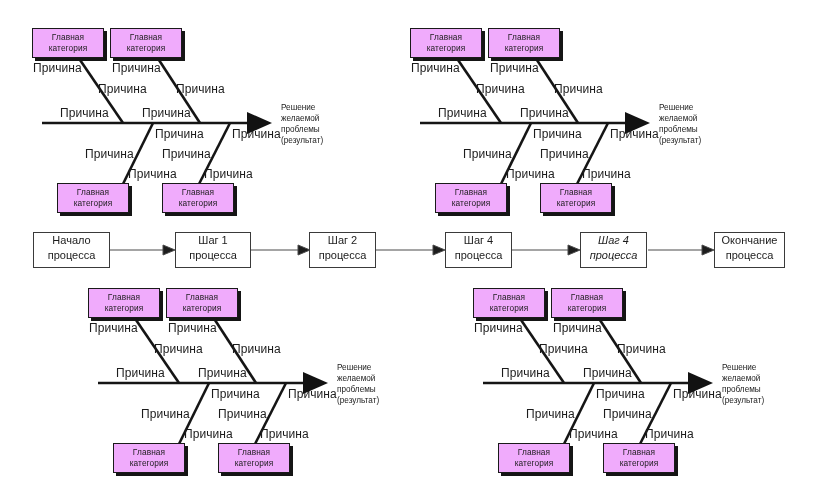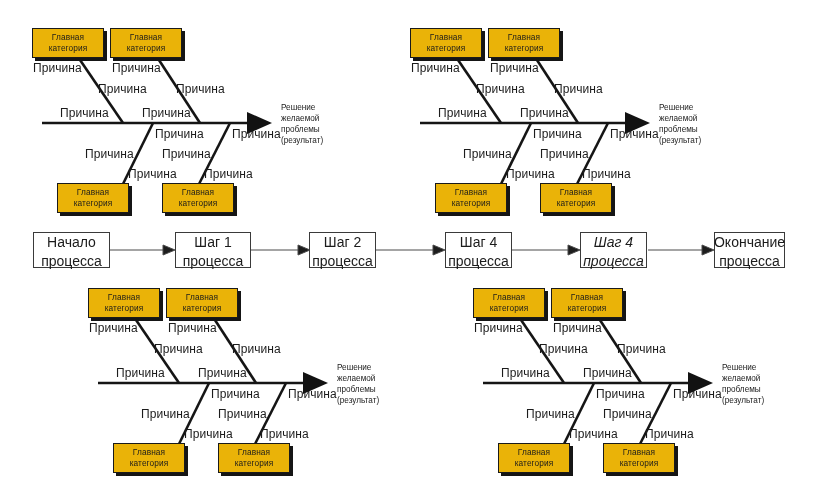--- a/index.html
+++ b/index.html
@@ -10,21 +10,21 @@
     overflow:hidden;
     position:relative;
     color:#111111;
   }
   #canvas{position:absolute;inset:0;width:816px;height:492px;}
 
   
   .nodebox{
     position:absolute;
     box-sizing:border-box;
-    background:#eab308;
+    background:#f0abfc;
     border:1px solid #1a1a1a;
     box-shadow:3px 3px 0 0 #151515;
     display:flex;
     flex-direction:column;
     align-items:center;
     justify-content:center;
     text-align:center;
     font-size:8.3px;
     line-height:1.32;
     letter-spacing:.1px;
@@ -36,21 +36,21 @@
   .procbox{
     position:absolute;
     box-sizing:border-box;
     background:#ffffff;
     border:1px solid #3a3a3a;
     display:flex;
     flex-direction:column;
     align-items:center;
     justify-content:flex-start;
     text-align:center;
-    font-size:14px;
+    font-size:11px;
     line-height:1.34;
     color:#1b1b1b;
   }
   .procbox span{display:block;white-space:nowrap;}
 
   
   .cause{
     position:absolute;
     font-size:12px;
     line-height:1;

